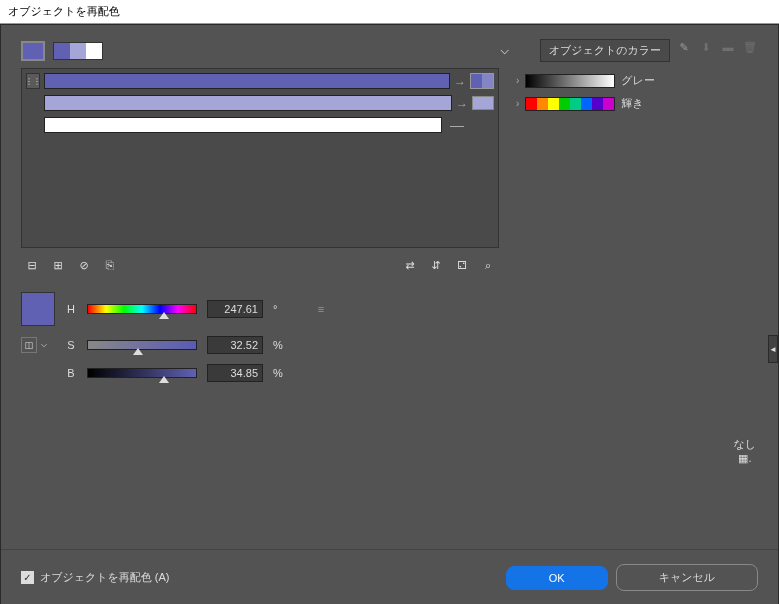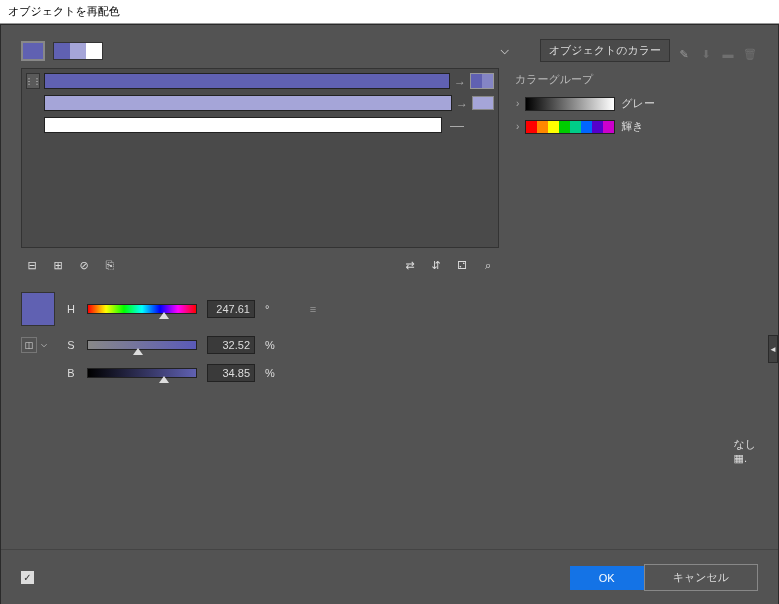--- a/index.html
+++ b/index.html
@@ -6,21 +6,21 @@
 body{background:#1a1a1a;width:779px;height:604px;overflow:hidden}
 .titlebar{background:#fff;color:#000;padding:4px 8px;font-size:11px;border-bottom:1px solid #999}
 .titlebar span{color:#000}
 .dialog{background:#535353;height:582px;border:1px solid #2a2a2a;position:relative}
 .top-row{display:flex;align-items:center;padding:14px 20px 6px 20px;gap:8px}
 .sw-big{width:24px;height:20px;border:2px solid #888;background:#6061b2}
 .sw-grp{display:flex;border:1px solid #333}
 .sw{width:16px;height:16px}
 .spacer{flex:1}
 .chev{width:14px;height:14px;display:flex;align-items:center;justify-content:center;cursor:pointer}
-.right-hdr{display:flex;align-items:flex-end;gap:6px}
+.right-hdr{display:flex;align-items:flex-start;gap:6px}
 .hdr-lbl{background:#4a4a4a;padding:3px 8px;border:1px solid #333}
 .ico{width:16px;height:16px;display:flex;align-items:center;justify-content:center;color:#999}
 .main{display:flex;padding:0 20px}
 .left{width:480px}
 .right{width:260px;padding-left:16px}
 .tabs{display:flex;justify-content:center;gap:0;margin:8px 0 18px 0;position:relative}
 .tab{padding:6px 14px;background:#3a3a3a;border:1px solid #2a2a2a;cursor:pointer}
 .tab.active{background:#5a5a5a;color:#fff}
 .highlight{position:absolute;border:3px solid #ff0000;width:76px;height:32px;left:195px;top:-4px;pointer-events:none}
 .row{display:flex;align-items:center;gap:6px;margin-bottom:8px}
@@ -45,34 +45,34 @@
 .tico{width:18px;height:18px;display:flex;align-items:center;justify-content:center;cursor:pointer}
 .hsb{margin-top:10px}
 .hsb-row{display:flex;align-items:center;gap:10px;margin-bottom:10px}
 .big-sw{width:34px;height:34px;border:1px solid #333}
 .ch-lbl{width:12px;text-align:center}
 .slider{width:110px;height:10px;position:relative;border:1px solid #222}
 .slider .thumb{position:absolute;bottom:-6px;width:0;height:0;border-left:5px solid transparent;border-right:5px solid transparent;border-bottom:7px solid #ddd}
 .hue-bg{background:linear-gradient(90deg,#f00,#ff0,#0f0,#0ff,#00f,#f0f,#f00)}
 .sat-bg{background:linear-gradient(90deg,#888,#5a5ab8)}
 .bri-bg{background:linear-gradient(90deg,#000,#6061b2)}
-.val{background:#3a3a3a;border:1px solid #222;padding:2px 4px;width:48px;text-align:right}
+.val{background:#3a3a3a;border:1px solid #222;padding:2px 4px;width:56px;text-align:right}
 .unit{width:14px}
 .cube{width:16px;height:16px;border:1px solid #777;display:flex;align-items:center;justify-content:center;font-size:9px}
-.side-txt{position:absolute;right:22px;top:412px;text-align:left;color:#bbb;font-size:10px}
+.side-txt{position:absolute;right:22px;top:412px;text-align:center;color:#bbb;font-size:10px}
 .cg-title{color:#bbb;padding:4px 0}
 .cg-row{display:flex;align-items:center;gap:6px;padding:4px 0;cursor:pointer}
 .cg-arrow{color:#aaa;font-size:10px}
 .grad{width:90px;height:14px;border:1px solid #222}
 .gray-grad{background:linear-gradient(90deg,#000,#333,#666,#999,#ccc,#fff)}
 .rainbow{display:flex;width:90px;height:14px;border:1px solid #222}
 .rainbow div{flex:1}
 .footer{position:absolute;bottom:0;left:0;right:0;padding:14px 20px;display:flex;align-items:center;border-top:1px solid #444}
 .cb{width:13px;height:13px;background:#ddd;display:flex;align-items:center;justify-content:center;color:#333;font-size:10px;margin-right:6px}
-.btn{padding:5px 28px;border-radius:0;border:1px solid #888;cursor:pointer;margin-left:0}
+.btn{padding:5px 42px;border-radius:8px;border:1px solid #888;cursor:pointer;margin-left:8px}
 .btn.primary{background:#1473e6;border-color:#1473e6;color:#fff}
 .btn.secondary{background:transparent}
 .expand-tab{position:absolute;right:0;top:310px;width:10px;height:28px;background:#424242;border:1px solid #2a2a2a;display:flex;align-items:center;justify-content:center;font-size:8px;cursor:pointer}
 .grp-box{border:1px solid transparent;height:398px}
 </style>
 </head>
 <body>
 
 <div class="titlebar">
   <span>オブジェクトを再配色</span>
@@ -170,21 +170,20 @@
           <div class="slider bri-bg">
               <div class="thumb" style="left:66%"></div>
             </div>
           <div class="val">34.85</div>
           <span class="unit">%</span>
         </div>
       </div>
     </div>
 
     <div class="right">
-      <div class="cg-title">カラーグループ</div>
       <div class="grp-box">
         <div class="cg-row">
           <span class="cg-arrow">›</span>
           <div class="grad gray-grad"></div>
           <span>グレー</span>
         </div>
         <div class="cg-row">
           <span class="cg-arrow">›</span>
           <div class="rainbow">
             <div style="background:#ff0000"></div>
@@ -204,17 +203,18 @@
 
   <div class="side-txt">
     <div>なし</div>
     <div>▦.</div>
   </div>
 
   <div class="expand-tab">◄</div>
 
   <div class="footer">
     <div class="cb">✓</div>
+    <span>オブジェクトを再配色 (A)</span>
     <div class="spacer"></div>
     <div class="btn primary">OK</div>
     <div class="btn secondary">キャンセル</div>
   </div>
 </div>
 
 </body></html>

